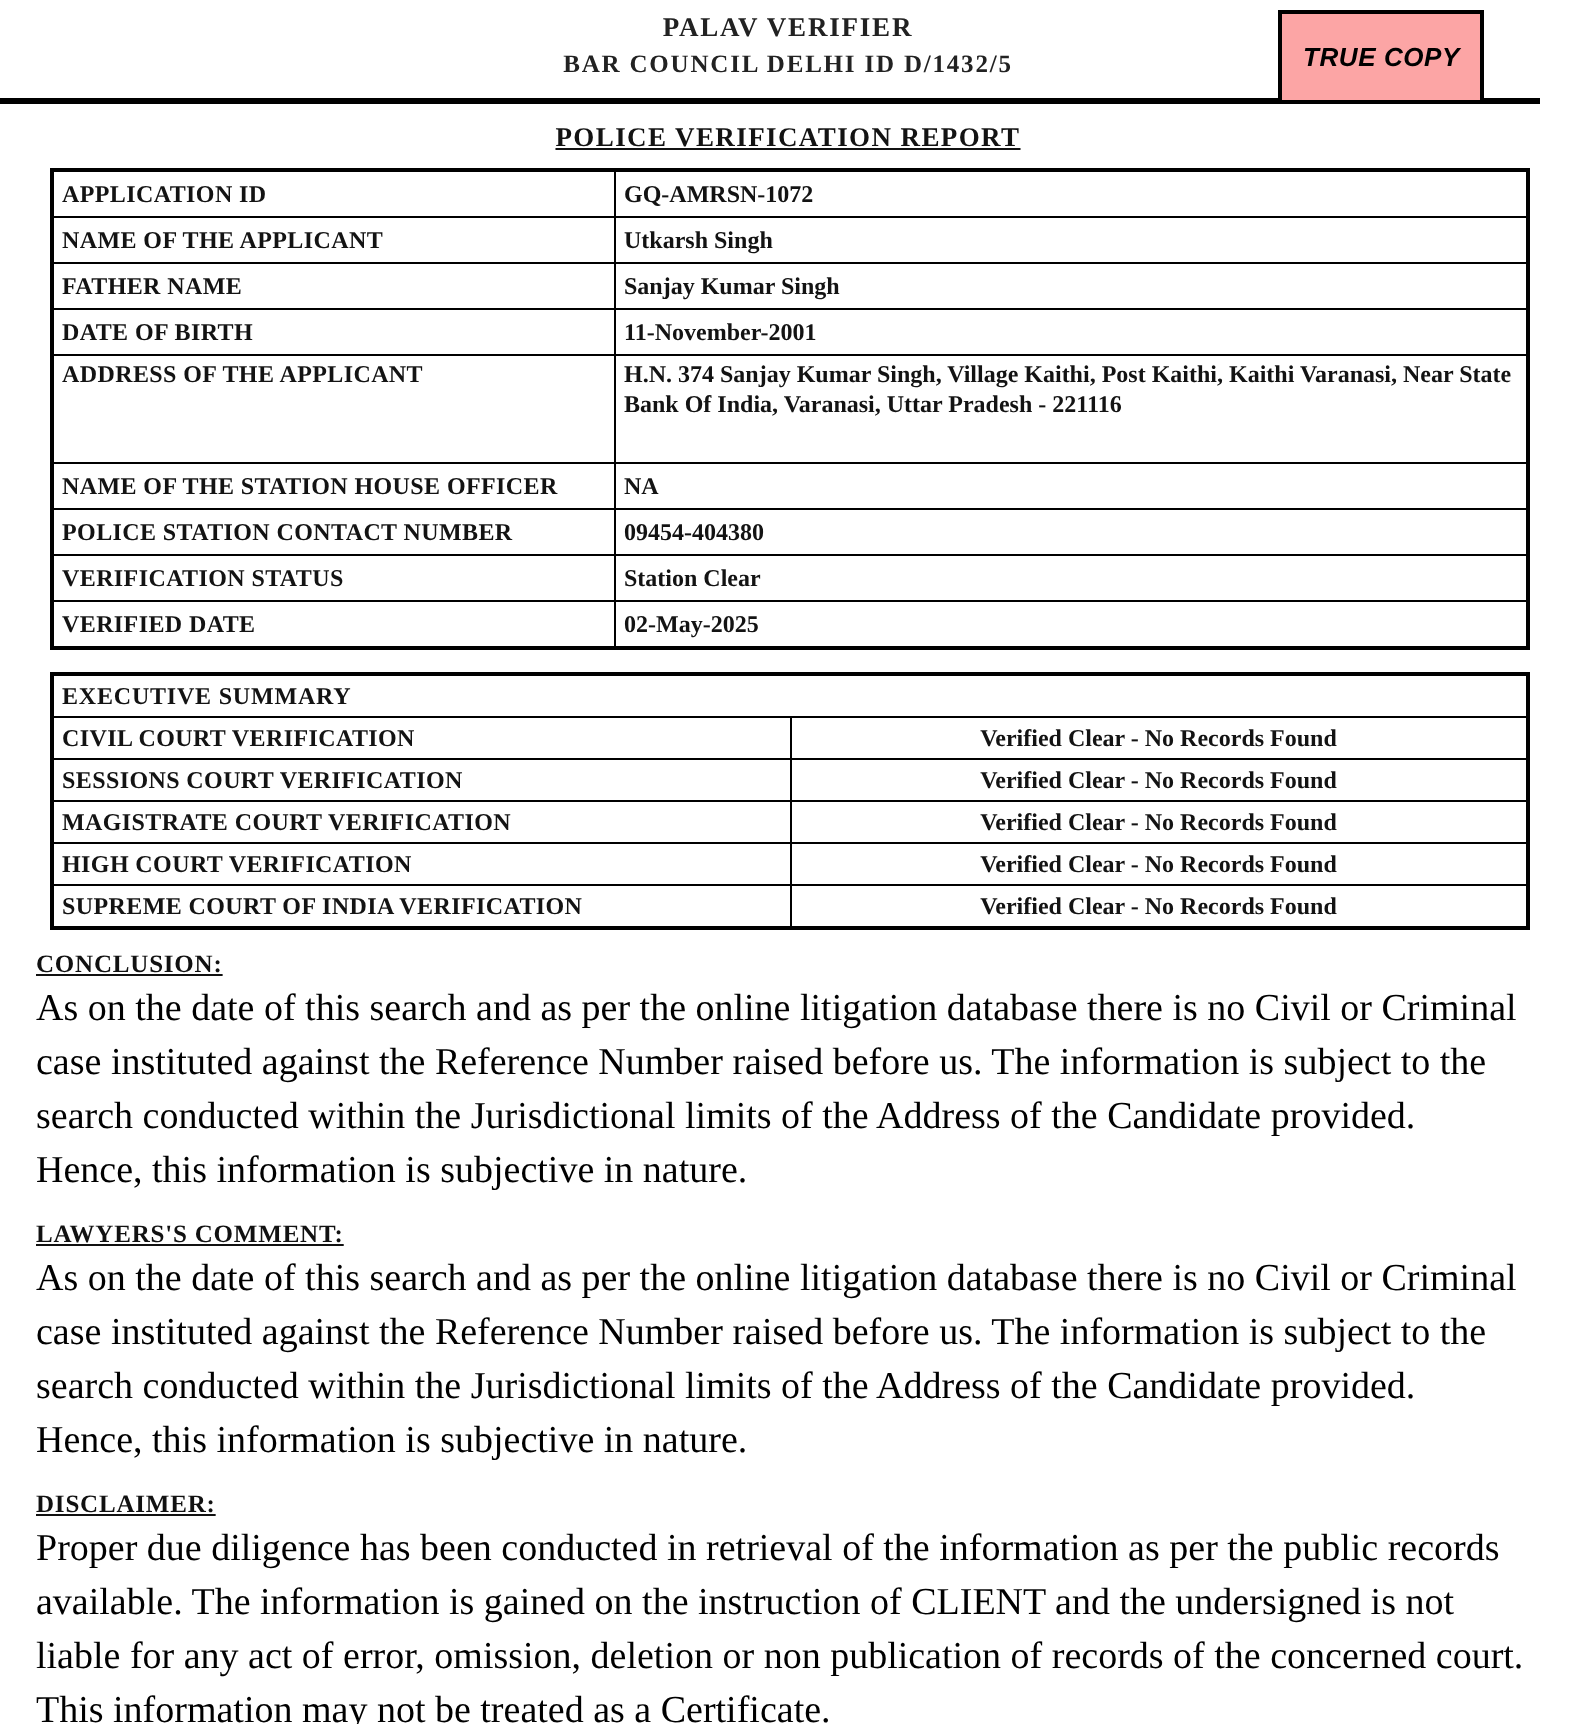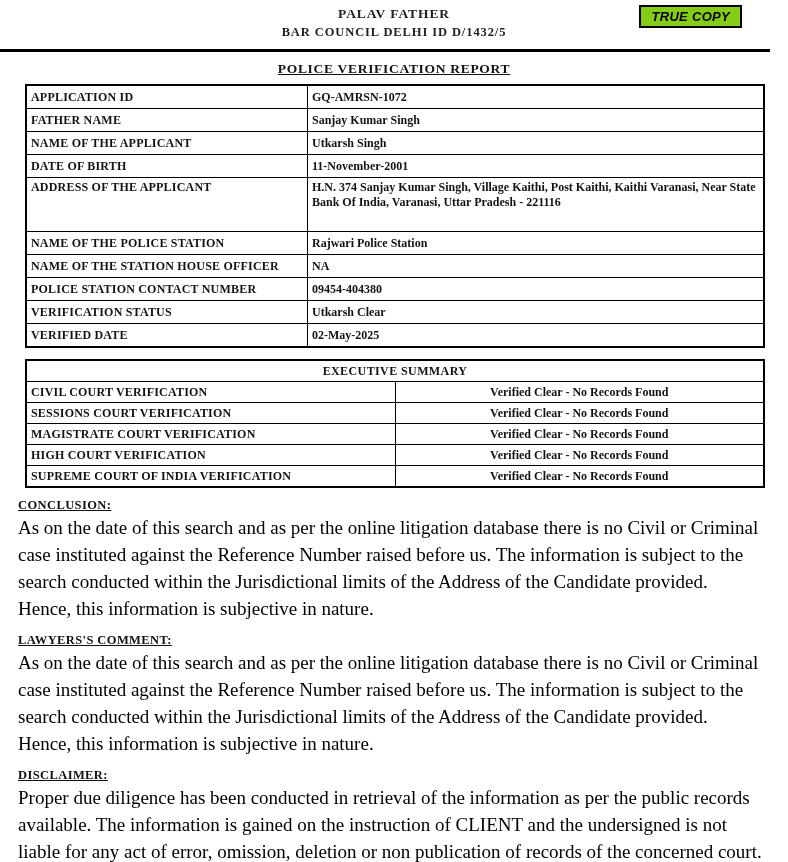--- a/index.html
+++ b/index.html
@@ -12,105 +12,101 @@
     color:#131313;
     background:#ffffff;
     padding-top:6px;
   }
   
   .header { text-align:center; }
   .h-name  { font-weight:bold; font-size:13.5px; letter-spacing:0.9px; color:#222; }
   .h-sub   { font-weight:bold; font-size:12.5px; letter-spacing:0.9px; color:#222; margin-top:3px; }
   .true-copy {
     position:absolute; top:5px; right:46px;
-    border:2px solid #000; padding:2px 10px;
+    border:2px solid #000; padding:14px 10px;
     font-family:"Liberation Sans","DejaVu Sans",sans-serif;
     font-weight:bold; font-style:italic; font-size:13px; color:#000;
-    letter-spacing:0.3px; background:#84cc16;
+    letter-spacing:0.3px; background:#fca5a5;
   }
   .rule { height:3px; background:#000; margin:9px 18px 0 0; }
   .doc-title {
     text-align:center; font-weight:bold; font-size:13.5px;
     text-decoration:underline; letter-spacing:0.7px; margin:9px 0 7px;
   }
   
   table { border-collapse:collapse; margin-left:25px; width:740px; table-layout:fixed; }
   td { border:1px solid #000; font-weight:bold; font-size:12px; padding:1px 4px; vertical-align:middle; }
   .details { border:2px solid #000;padding-left:36px; }
   .details td { height:20px; }
   .lbl { width:272px; letter-spacing:0.2px; }
   .addr td { vertical-align:top; height:50px; padding-top:2px; }
   .summary { border:2px solid #000; margin-top:11px; }
   .summary td { height:18px; }
-  .sum-title { text-align:center; letter-spacing:0.4px; }
+  .sum-title { text-align:left; letter-spacing:0.4px; }
   .summary .val { text-align:center; }
   
   .sections { margin:4px 23px 0 18px; }
   .sec-head {
     font-weight:bold; font-size:12.5px; text-decoration:underline;
     letter-spacing:0.4px; margin:10px 0 2px; color:#111;
   }
   .sec-body { font-size:19px; line-height:1.42; color:#000000; }
   
   .yours { margin:24px 0 0 84px; font-size:13.5px; color:#1d1d1d; }
   .signature { margin:2px 0 0 44px; color:var(--ink,#6d5bb8); }
 </style>
 </head>
 <body>
 
 <div class="page">
 
   <div class="true-copy">TRUE COPY</div>
 
   <div class="header">
-    <div class="h-name">PALAV FATHER</div>
+    <div class="h-name">PALAV VERIFIER</div>
     <div class="h-sub">BAR COUNCIL DELHI ID D/1432/5</div>
   </div>
 
   <div class="rule"></div>
 
   <div class="doc-title">POLICE VERIFICATION REPORT</div>
 
   <table class="details">
     <tbody>
       <tr>
         <td class="lbl">APPLICATION ID</td>
         <td class="val">GQ-AMRSN-1072</td>
       </tr>
       <tr>
+        <td class="lbl">NAME OF THE APPLICANT</td>
+        <td class="val">Utkarsh Singh</td>
+      </tr>
+      <tr>
         <td class="lbl">FATHER NAME</td>
         <td class="val">Sanjay Kumar Singh</td>
-      </tr>
-      <tr>
-        <td class="lbl">NAME OF THE APPLICANT</td>
-        <td class="val">Utkarsh Singh</td>
       </tr>
       <tr>
         <td class="lbl">DATE OF BIRTH</td>
         <td class="val">11-November-2001</td>
       </tr>
       <tr class="addr">
         <td class="lbl">ADDRESS OF THE APPLICANT</td>
         <td class="val">H.N. 374 Sanjay Kumar Singh, Village Kaithi, Post Kaithi, Kaithi Varanasi, Near State Bank Of India, Varanasi, Uttar Pradesh - 221116</td>
-      </tr>
-      <tr>
-        <td class="lbl">NAME OF THE POLICE STATION</td>
-        <td class="val">Rajwari Police Station</td>
       </tr>
       <tr>
         <td class="lbl">NAME OF THE STATION HOUSE OFFICER</td>
         <td class="val">NA</td>
       </tr>
       <tr>
         <td class="lbl">POLICE STATION CONTACT NUMBER</td>
         <td class="val">09454-404380</td>
       </tr>
       <tr>
         <td class="lbl">VERIFICATION STATUS</td>
-        <td class="val">Utkarsh Clear</td>
+        <td class="val">Station Clear</td>
       </tr>
       <tr>
         <td class="lbl">VERIFIED DATE</td>
         <td class="val">02-May-2025</td>
       </tr>
     </tbody>
   </table>
 
   <table class="summary">
     <tbody>

